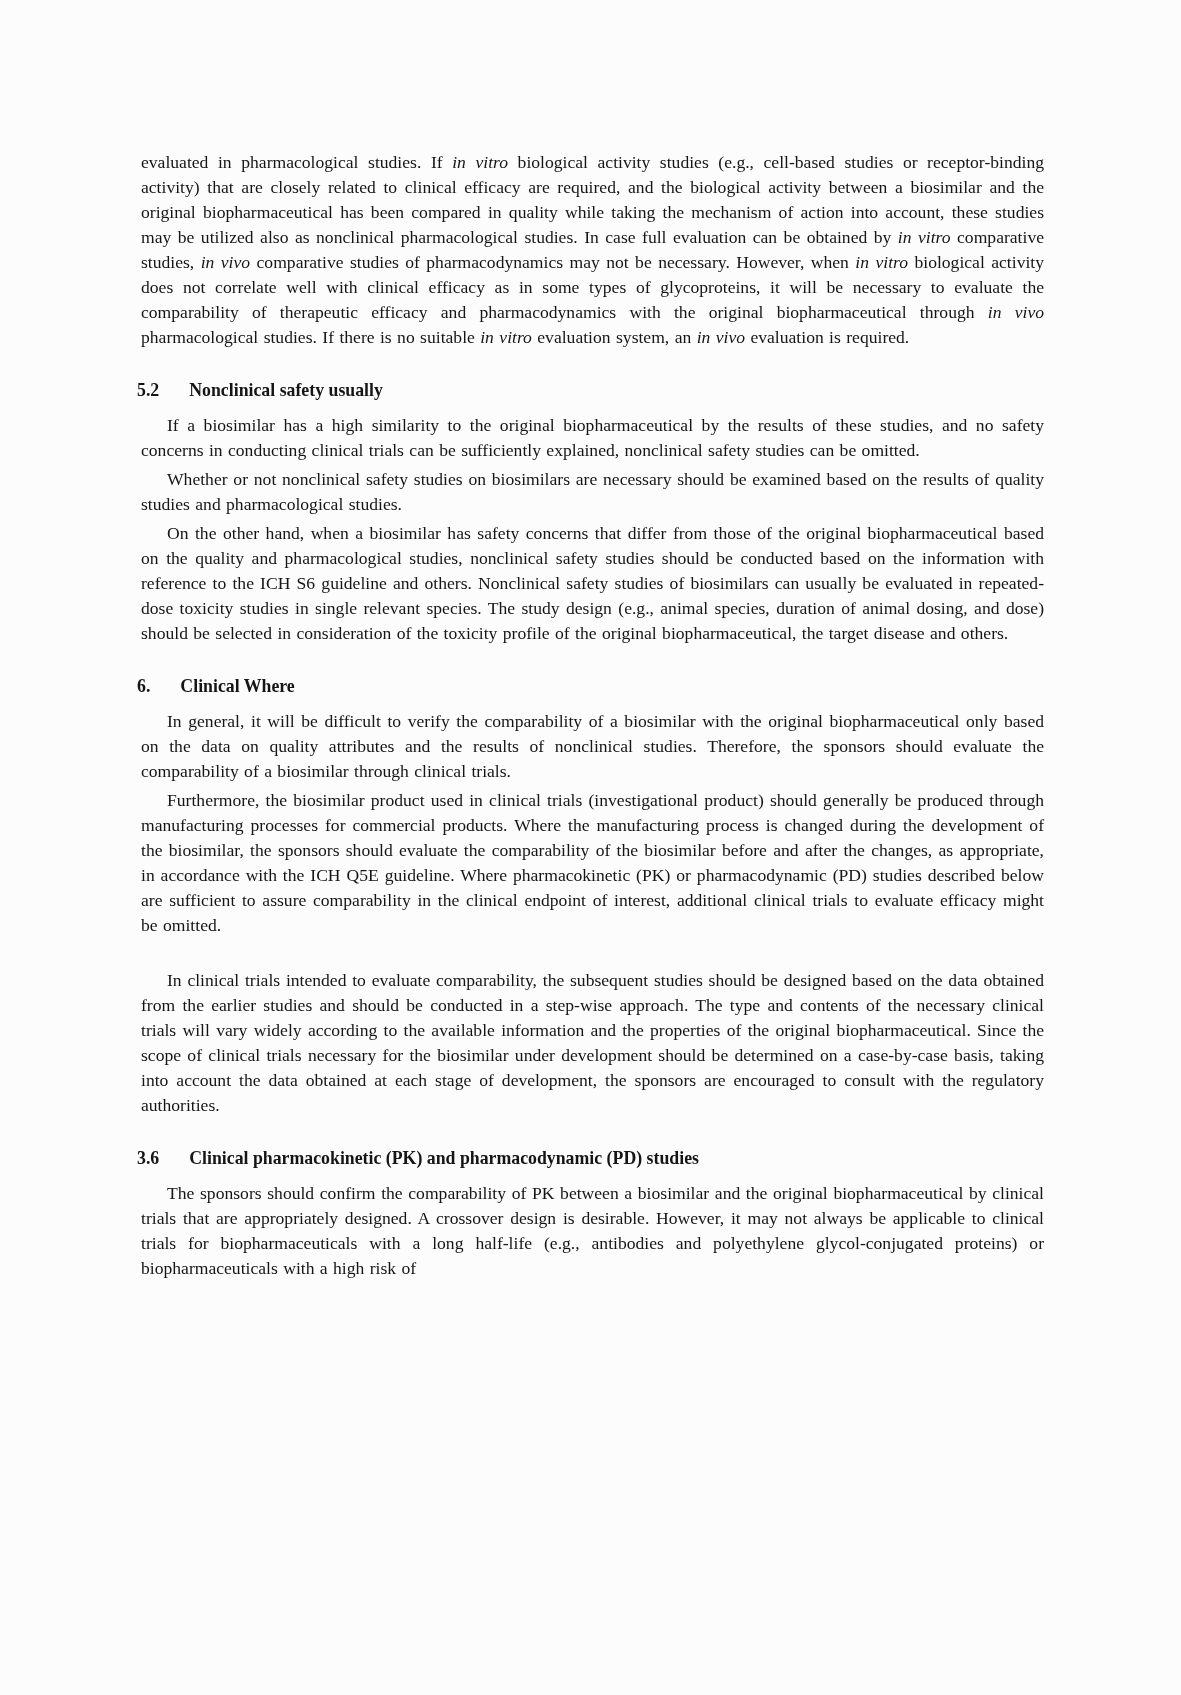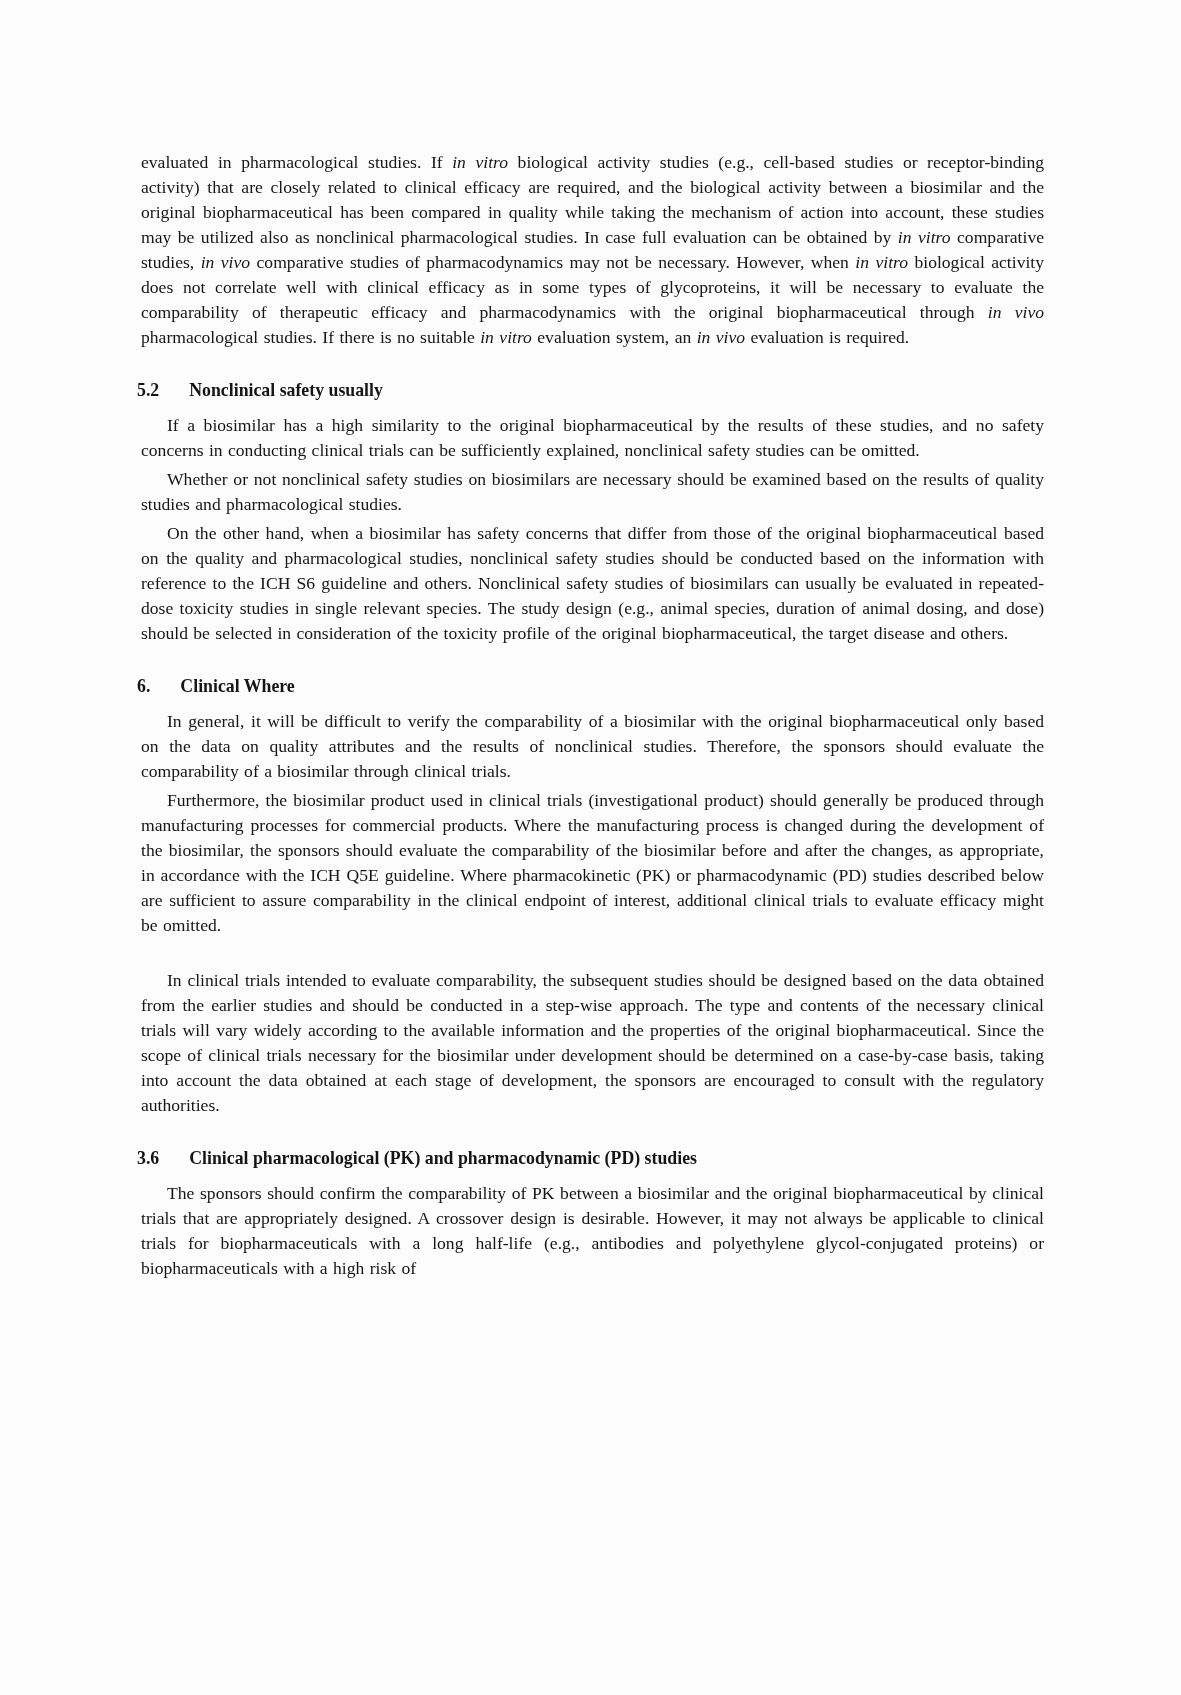--- a/index.html
+++ b/index.html
@@ -61,19 +61,19 @@
       <span class="num">6.</span><span>Clinical Where</span>
     </h2>
 
     <p class="para indent"><span>In general, it will be difficult to verify the comparability of a biosimilar with the original biopharmaceutical only based on the data on quality attributes and the results of nonclinical studies. Therefore, the sponsors should evaluate the comparability of a biosimilar through clinical trials.</span></p>
 
     <p class="para indent"><span>Furthermore, the biosimilar product used in clinical trials (investigational product) should generally be produced through manufacturing processes for commercial products. Where the manufacturing process is changed during the development of the biosimilar, the sponsors should evaluate the comparability of the biosimilar before and after the changes, as appropriate, in accordance with the ICH Q5E guideline. Where pharmacokinetic (PK) or pharmacodynamic (PD) studies described below are sufficient to assure comparability in the clinical endpoint of interest, additional clinical trials to evaluate efficacy might be omitted.</span></p>
 
     <p class="para indent spaced"><span>In clinical trials intended to evaluate comparability, the subsequent studies should be designed based on the data obtained from the earlier studies and should be conducted in a step-wise approach. The type and contents of the necessary clinical trials will vary widely according to the available information and the properties of the original biopharmaceutical. Since the scope of clinical trials necessary for the biosimilar under development should be determined on a case-by-case basis, taking into account the data obtained at each stage of development, the sponsors are encouraged to consult with the regulatory authorities.</span></p>
 
     <h2 class="heading">
-      <span class="num">3.6</span><span>Clinical pharmacological (PK) and pharmacodynamic (PD) studies</span>
+      <span class="num">3.6</span><span>Clinical pharmacokinetic (PK) and pharmacodynamic (PD) studies</span>
     </h2>
 
     <p class="para indent"><span>The sponsors should confirm the comparability of PK between a biosimilar and the original biopharmaceutical by clinical trials that are appropriately designed. A crossover design is desirable. However, it may not always be applicable to clinical trials for biopharmaceuticals with a long half-life (e.g., antibodies and polyethylene glycol-conjugated proteins) or biopharmaceuticals with a high risk of</span></p>
 
   </div>
 </div>
 
 </body></html>

